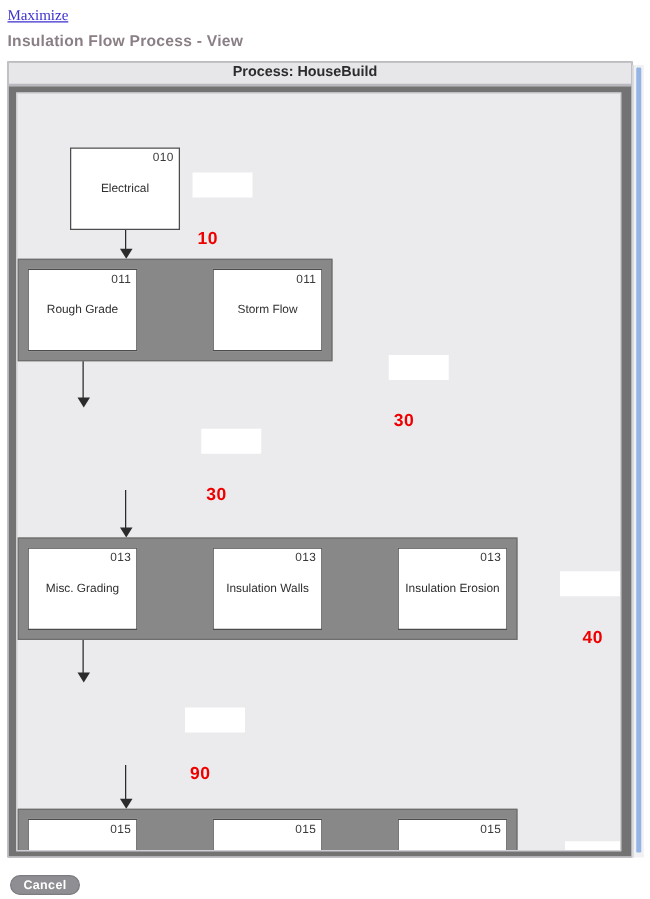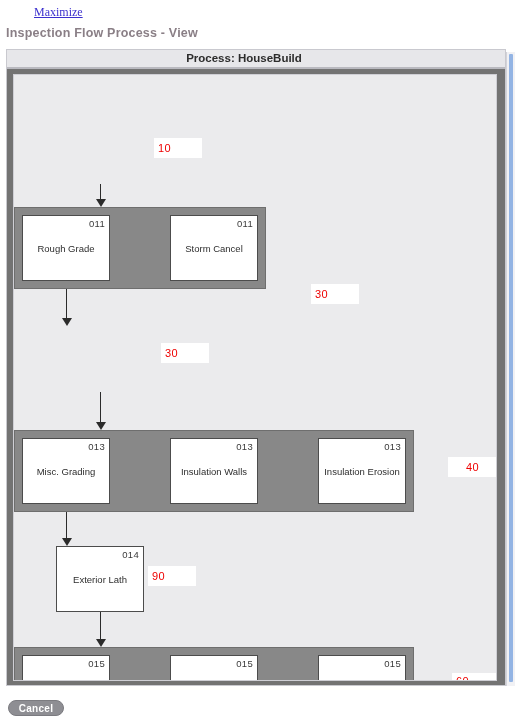--- a/index.html
+++ b/index.html
@@ -20,21 +20,20 @@
   .maximize-link {
     position: absolute;
     left: 6px;
     top: 5px;
     font-size: 12px;
     color: #3b2fce;
     text-decoration: underline;
     font-family: "Liberation Serif", serif;
     cursor: pointer;
     letter-spacing: 0px;
-    margin-left: 28px;
   }
 
   .page-title {
     position: absolute;
     left: 6px;
     top: 26px;
     font-size: 12.5px;
     font-weight: bold;
     color: #8a7f86;
     letter-spacing: 0.2px;
@@ -146,25 +145,26 @@
 
   
   .seq {
     position: absolute;
     background: #ffffff;
     border: none;
     box-sizing: border-box;
   }
   .seq-text {
     position: absolute;
-    font-size: 11px;
-    font-weight: normal;
+    font-size: 14px;
+    font-weight: bold;
     color: #ee0000;
     letter-spacing: 0.5px;
     white-space: nowrap;
+    margin-top: 40px;
   }
 
   
   .conn-line {
     position: absolute;
     width: 1px;
     background: #2b2b2b;
   }
   .conn-head {
     position: absolute;
@@ -193,43 +193,47 @@
     cursor: pointer;
     box-sizing: border-box;
     letter-spacing: 0.3px;
   }
 </style>
 </head>
 <body>
 
 <a class="maximize-link" href="#">Maximize</a>
 
-<div class="page-title">Inspection Flow Process - View</div>
+<div class="page-title">Insulation Flow Process - View</div>
 
 <div class="panel">
 
   <div class="panel-header">
     <div class="panel-header-title">Process: HouseBuild</div>
   </div>
 
   <div class="canvas">
 
+  <div class="node" style="left: 42px; top: 43px; width: 88px; height: 66px;">
+        <div class="node-code">010</div>
+        <div class="node-label">Electrical</div>
+      </div>
       <div class="seq" style="left: 140px; top: 63px; width: 48px; height: 20px;">
         <div class="seq-text" style="left: 4px; top: 4px;">10</div>
       </div>
       <div class="conn-line" style="left: 86px; top: 109px; height: 17px;"></div>
       <div class="conn-head" style="left: 82px; top: 124px;"></div>
       <div class="group" style="left: 0px; top: 132px; width: 252px; height: 82px;"></div>
       <div class="node" style="left: 8px; top: 140px; width: 88px; height: 66px;">
         <div class="node-code">011</div>
         <div class="node-label">Rough Grade</div>
       </div>
       <div class="node" style="left: 156px; top: 140px; width: 88px; height: 66px;">
         <div class="node-code">011</div>
-        <div class="node-label">Storm Cancel</div>
+        <div class="node-label">Storm Flow</div>
       </div>
       <div class="seq" style="left: 297px; top: 209px; width: 48px; height: 20px;">
         <div class="seq-text" style="left: 4px; top: 4px;">30</div>
       </div>
       <div class="conn-line" style="left: 52px; top: 214px; height: 31px;"></div>
       <div class="conn-head" style="left: 48px; top: 243px;"></div>
       <div class="seq" style="left: 147px; top: 268px; width: 48px; height: 20px; text-align: right;">
         <div class="seq-text" style="left: 4px; top: 4px;">30</div>
       </div>
       <div class="conn-line" style="left: 86px; top: 317px; height: 32px;"></div>
@@ -245,24 +249,20 @@
       </div>
       <div class="node" style="left: 304px; top: 363px; width: 88px; height: 66px;">
         <div class="node-code">013</div>
         <div class="node-label">Insulation Erosion</div>
       </div>
       <div class="seq" style="left: 434px; top: 382px; width: 48px; height: 20px;">
         <div class="seq-text" style="left: 18px; top: 4px;">40</div>
       </div>
       <div class="conn-line" style="left: 52px; top: 437px; height: 28px;"></div>
       <div class="conn-head" style="left: 48px; top: 463px;"></div>
-      <div class="node" style="left: 42px; top: 471px; width: 88px; height: 66px;">
-        <div class="node-code">014</div>
-        <div class="node-label">Exterior Lath</div>
-      </div>
       <div class="seq" style="left: 134px; top: 491px; width: 48px; height: 20px;">
         <div class="seq-text" style="left: 4px; top: 4px;">90</div>
       </div>
       <div class="conn-line" style="left: 86px; top: 537px; height: 29px;"></div>
       <div class="conn-head" style="left: 82px; top: 564px;"></div>
       <div class="group" style="left: 0px; top: 572px; width: 400px; height: 82px;"></div>
       <div class="node" style="left: 8px; top: 580px; width: 88px; height: 66px;">
         <div class="node-code">015</div>
       </div>
       <div class="node" style="left: 156px; top: 580px; width: 88px; height: 66px;">

